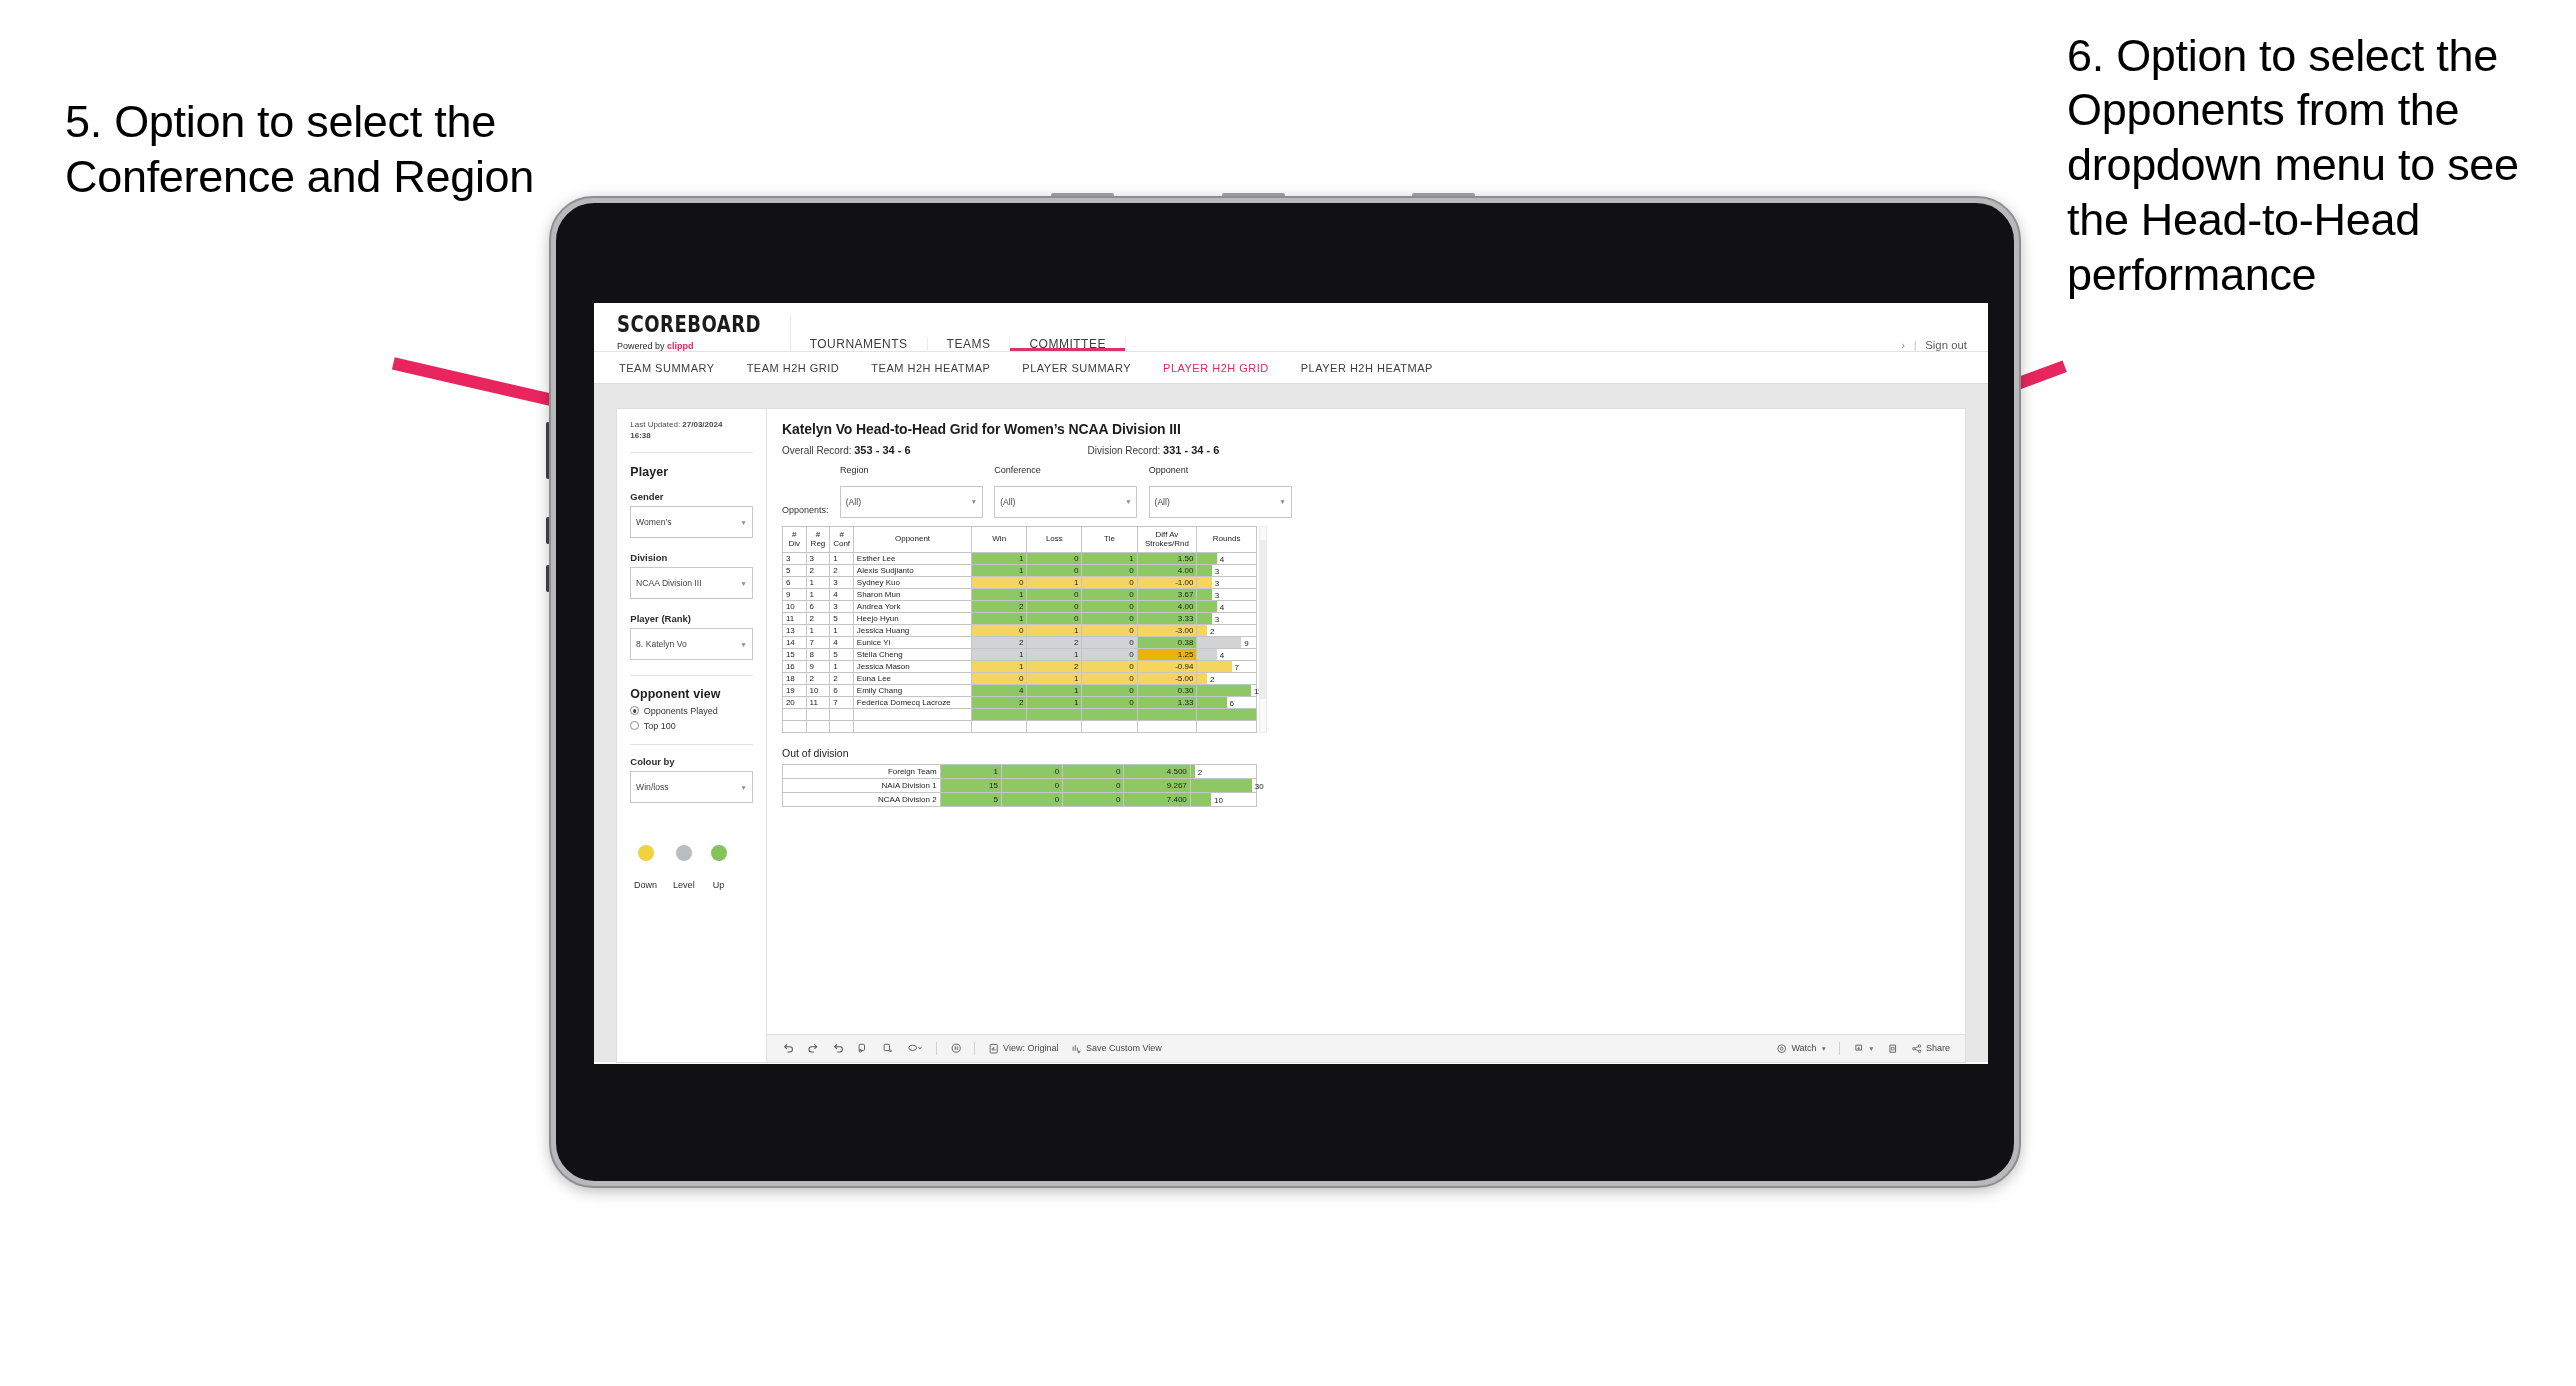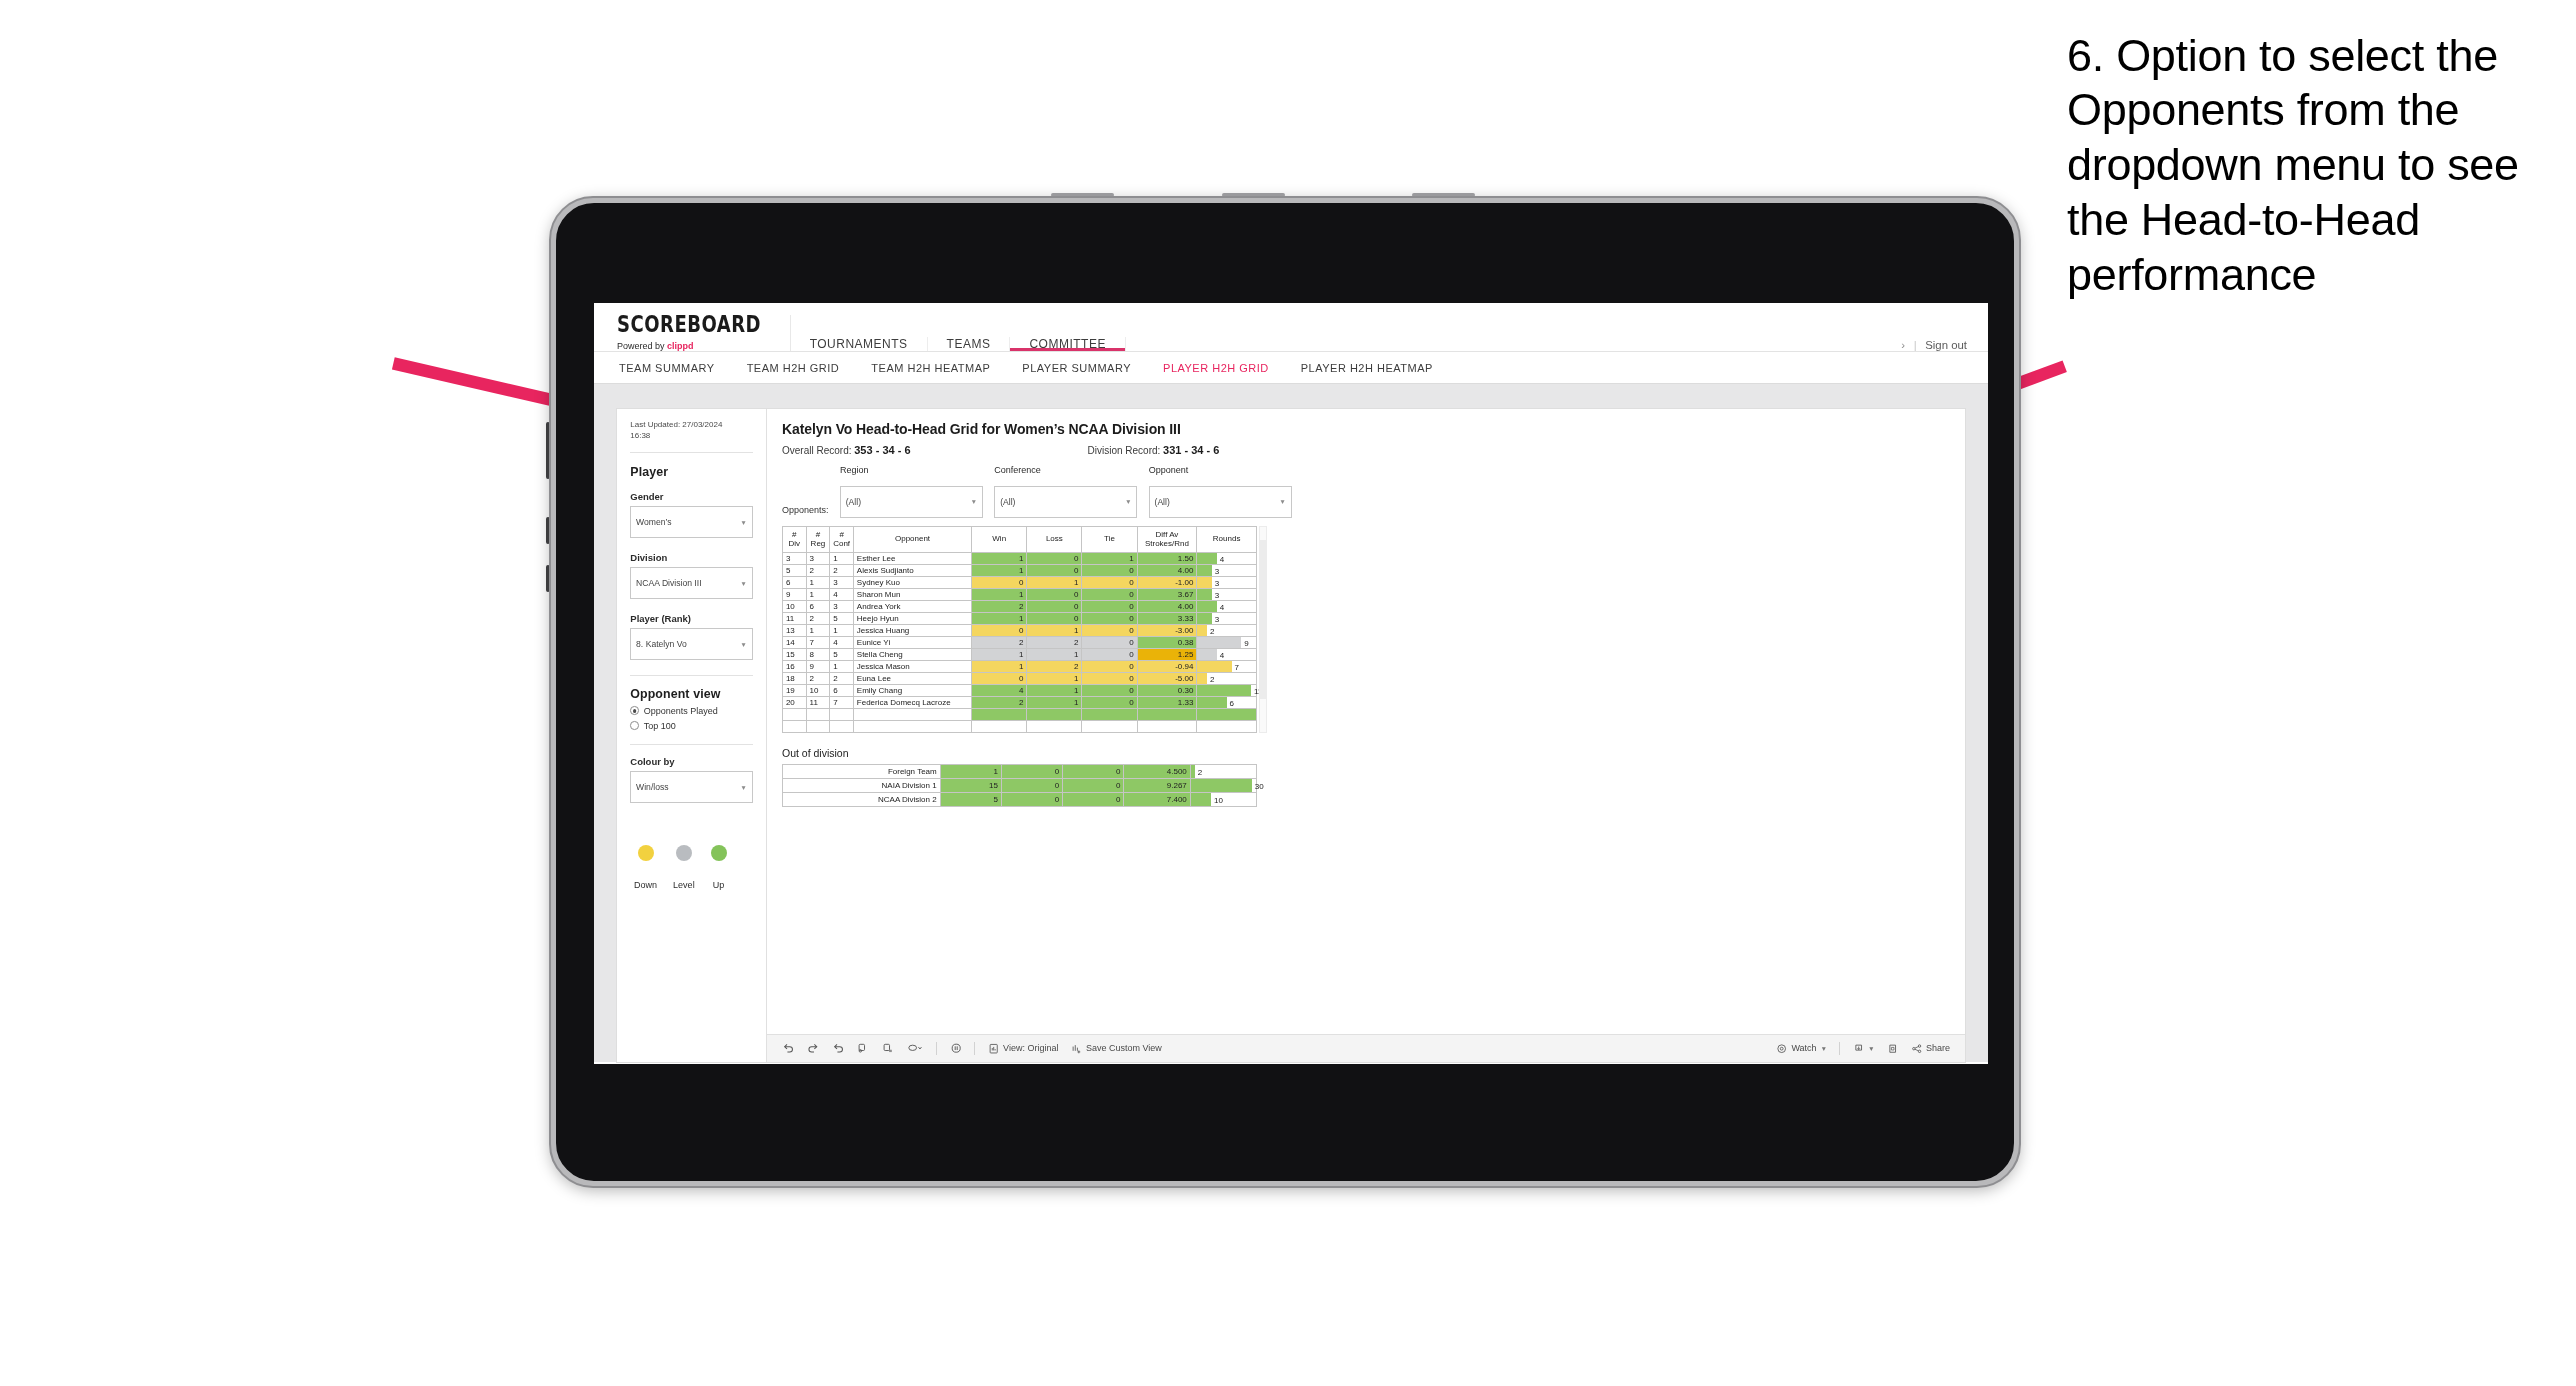--- a/index.html
+++ b/index.html
@@ -108,21 +108,21 @@
   }
 
   
   .side{
     width: 150px; flex:0 0 150px;
     border-right:1px solid #e0e0e0;
     padding: 11.4px 13.3px 0 13.3px;
     font-size:9.5px; color:#333;
   }
   .updated{ font-size:8px; color:#4a4a4a; line-height:1.35; }
-  .updated b{ font-weight:400; }
+  .updated b{ font-weight:700; }
   .side-rule{ height:1px; background:#e2e2e2; margin:10.5px 0 11.4px; }
   .side-h1{ font-size:12.4px; font-weight:700; color:#1e1e1e; margin-bottom:12.4px; letter-spacing:0.1px;}
   .fgroup{ margin-bottom:14.3px; }
   .flabel{ font-size:9.5px; font-weight:700; color:#2b2b2b; margin-bottom:3.8px; }
   .fselect{
     height:32px; border:1px solid #c8c8c8; background:#fff;
     display:flex; align-items:center; padding:0 4.8px;
     font-size:8.6px; color:#444; cursor:pointer;
   }
   .fselect .car{ margin-left:auto; font-size:6.7px; color:#8c8c8c; }
@@ -192,20 +192,21 @@
   .tb{ display:flex; align-items:center; gap:3.8px; cursor:pointer; white-space:nowrap;}
   .tsep{ width:1px; height:13.3px; background:#d2d2d2; }
   .tspacer{ flex:1; }
   svg{ display:block; }
 </style>
 </head>
 <body>
 
 <div id="root">
 
+  <div class="annot" id="annot-left">5. Option to select the Conference and Region</div>
   <div class="annot" id="annot-right">6. Option to select the Opponents from the dropdown menu to see the Head-to-Head performance</div>
 
   <svg class="arrow" id="arrow-left" style="left:0;top:0;width:2576px;height:1386px;position:absolute;" viewBox="0 0 2707 1457" width="2576" height="1386">
     <defs>
       <marker id="ah1" markerWidth="6" markerHeight="6" refX="4.4" refY="3" orient="auto">
         <path d="M0,0 L6,3 L0,6 Z" fill="#e8255f"></path>
       </marker>
       <marker id="ah2" markerWidth="6" markerHeight="6" refX="4.4" refY="3" orient="auto">
         <path d="M0,0 L6,3 L0,6 Z" fill="#e8255f"></path>
       </marker>

